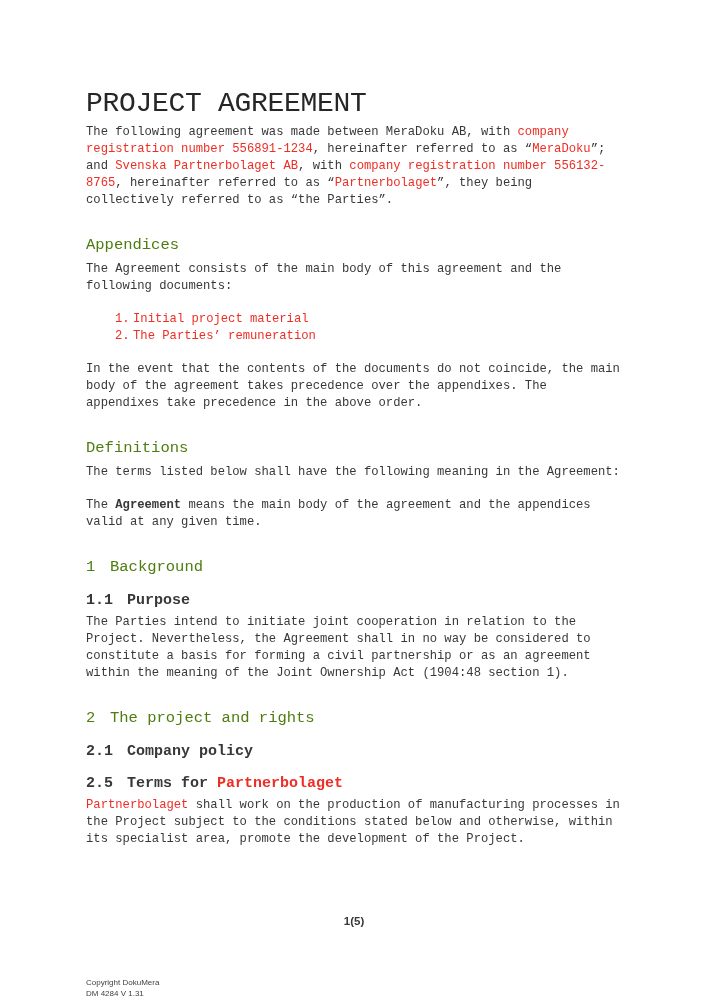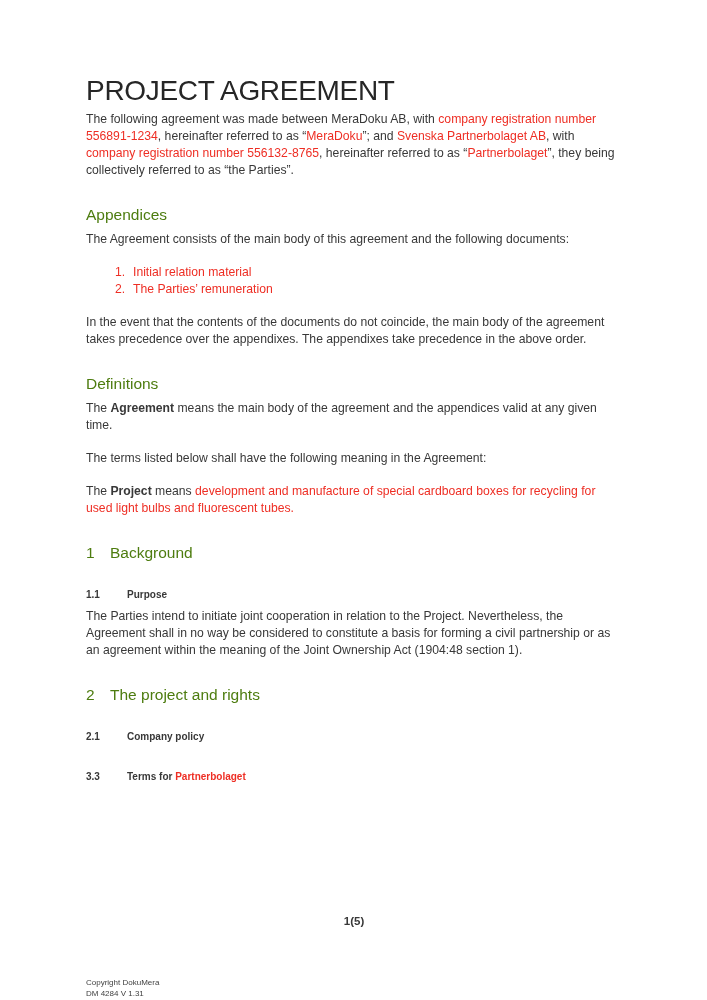--- a/index.html
+++ b/index.html
@@ -14,22 +14,23 @@
     width: 707px;
     height: 1000px;
     background: #ffffff;
     overflow: hidden;
     font-family: "Liberation Sans", "DejaVu Sans", sans-serif;
     color: var(--body-text);
   }
   .content {
     position: absolute;
     left: 86px;
-    top: 75px;
+    top: 88px;
     width: 536px;
+    font-family: Liberation Mono, monospace;
   }
   h1.doc-title {
     font-size: 28px;
     font-weight: 400;
     letter-spacing: -0.3px;
     line-height: 32px;
     color: var(--heading-text);
     margin: 0 0 4px 0;
   }
   p.body-para {
@@ -40,25 +41,25 @@
   }
   h2.sec-heading {
     font-size: 15.5px;
     font-weight: 400;
     line-height: 20px;
     color: #4d7c0f;
     margin: 26px 0 6px 0;
   }
   h2 .h2num { display: inline-block; min-width: 24px; }
   h3.sub-heading {
-    font-size: 10px;
+    font-size: 15px;
     font-weight: 700;
     line-height: 16px;
     color: var(--body-text);
-    margin: 24px 0 5px 0;
+    margin: 16px 0 5px 0;
   }
   h3 .h3num { display: inline-block; min-width: 41px; }
   .red { color: var(--accent-red); }
   b { font-weight: 700; }
   .doc-list { margin: 14px 0 16px 0; padding-left: 29px; }
   .doc-list .list-item {
     font-size: 12.2px;
     line-height: 17px;
     color: var(--accent-red);
   }
@@ -89,43 +90,43 @@
   <div class="content">
 
     <h1 class="doc-title">PROJECT AGREEMENT</h1>
 
     <p class="body-para"><span>The following agreement was made between MeraDoku AB, with </span><span class="red">company registration number 556891-1234</span><span>, hereinafter referred to as “</span><span class="red">MeraDoku</span><span>”; and </span><span class="red">Svenska Partnerbolaget AB</span><span>, with </span><span class="red">company registration number 556132-8765</span><span>, hereinafter referred to as “</span><span class="red">Partnerbolaget</span><span>”, they being collectively referred to as “the Parties”.</span></p>
 
     <h2 class="sec-heading">Appendices</h2>
     <p class="body-para">The Agreement consists of the main body of this agreement and the following documents:</p>
 
     <div class="doc-list">
-      <div class="list-item"><span class="li-num">1.</span><span>Initial relation material</span></div>
+      <div class="list-item"><span class="li-num">1.</span><span>Initial project material</span></div>
       <div class="list-item"><span class="li-num">2.</span><span>The Parties’ remuneration</span></div>
     </div>
 
     <p class="body-para">In the event that the contents of the documents do not coincide, the main body of the agreement takes precedence over the appendixes. The appendixes take precedence in the above order.</p>
 
     <h2 class="sec-heading">Definitions</h2>
+    <p class="body-para">The terms listed below shall have the following meaning in the Agreement:</p>
+
     <p class="body-para"><span>The </span><b>Agreement</b><span> means the main body of the agreement and the appendices valid at any given time.</span></p>
 
-    <p class="body-para">The terms listed below shall have the following meaning in the Agreement:</p>
-
-    <p class="body-para"><span>The </span><b>Project</b><span> means </span><span class="red">development and manufacture of special cardboard boxes for recycling for used light bulbs and fluorescent tubes.</span></p>
 
     <h2 class="sec-heading"><span class="h2num">1</span><span>Background</span></h2>
 
     <h3 class="sub-heading"><span class="h3num">1.1</span><span>Purpose</span></h3>
     <p class="body-para">The Parties intend to initiate joint cooperation in relation to the Project. Nevertheless, the Agreement shall in no way be considered to constitute a basis for forming a civil partnership or as an agreement within the meaning of the Joint Ownership Act (1904:48 section 1).</p>
 
     <h2 class="sec-heading"><span class="h2num">2</span><span>The project and rights</span></h2>
 
     <h3 class="sub-heading red"><span class="h3num">2.1</span><span>Company policy</span></h3>
 
-    <h3 class="sub-heading"><span class="h3num">3.3</span><span>Terms for </span><span class="red">Partnerbolaget</span></h3>
+    <h3 class="sub-heading"><span class="h3num">2.5</span><span>Terms for </span><span class="red">Partnerbolaget</span></h3>
+    <p class="body-para"><span class="red">Partnerbolaget</span><span> shall work on the production of manufacturing processes in the Project subject to the conditions stated below and otherwise, within its specialist area, promote the development of the Project.</span></p>
 
   </div>
 
   <div class="footer-page-number">1(5)</div>
 
   <div class="footer-copyright">
     <div>Copyright DokuMera</div>
     <div>DM 4284 V 1.31</div>
   </div>
 </div>

